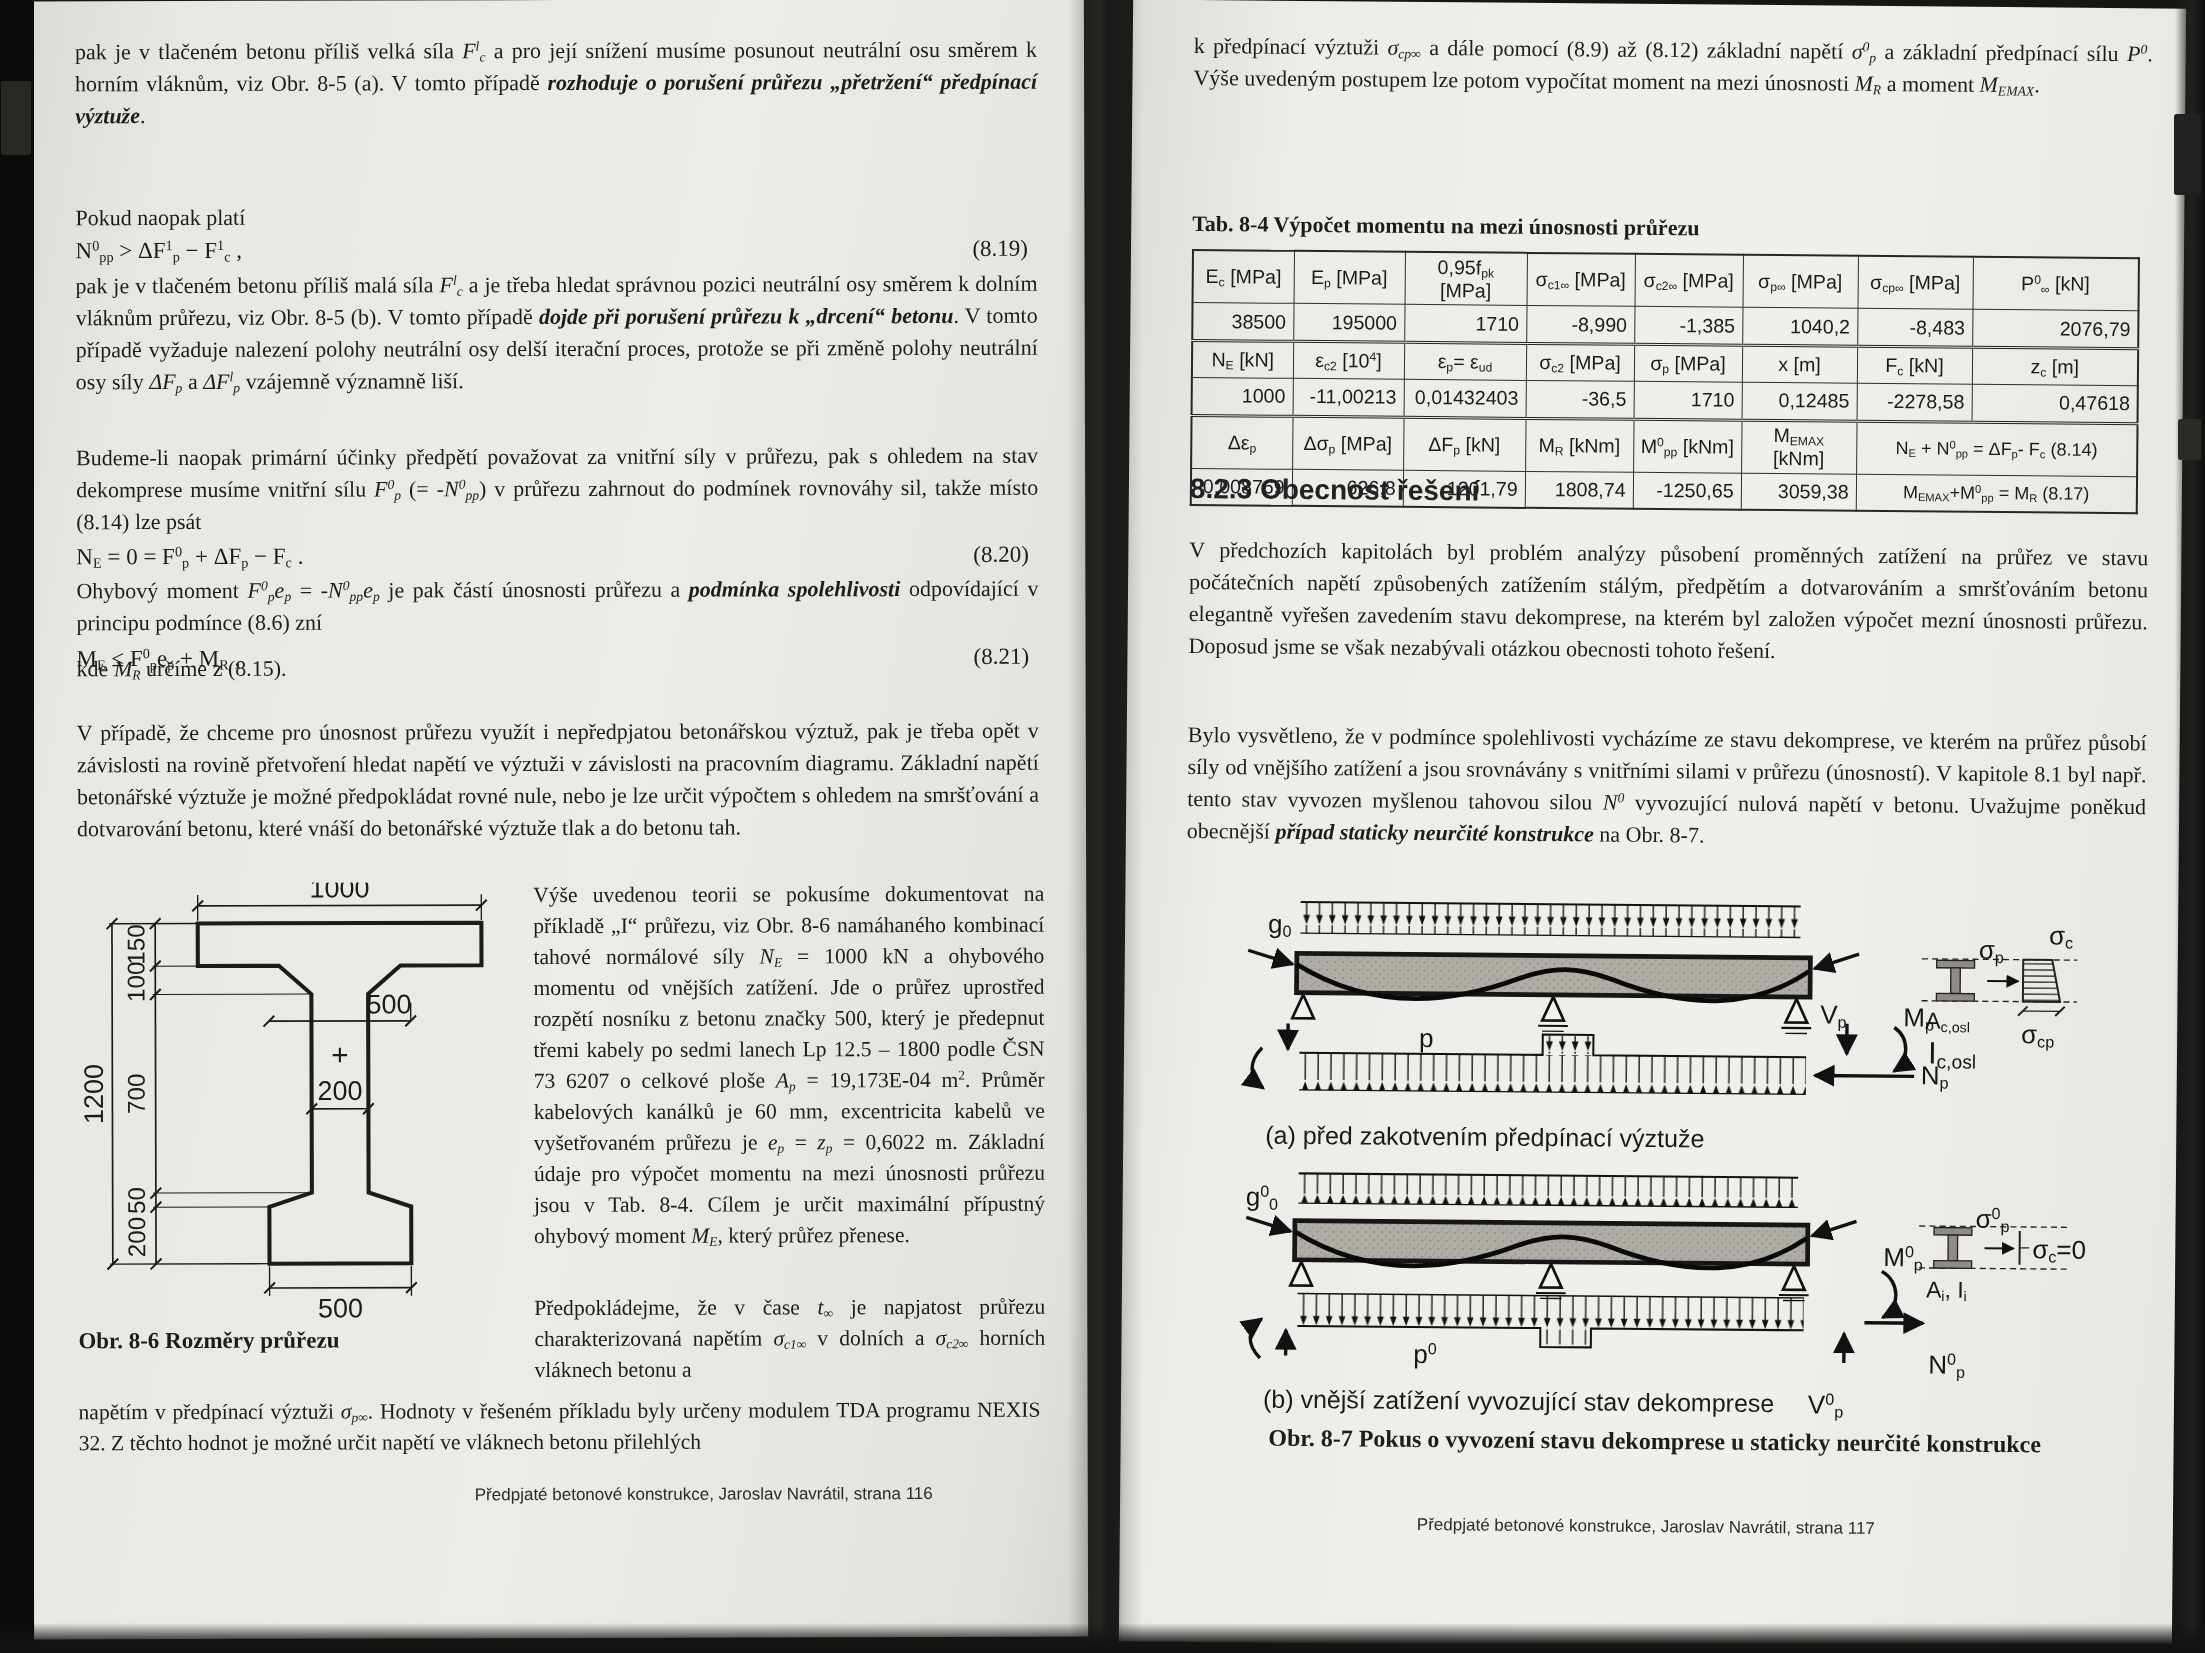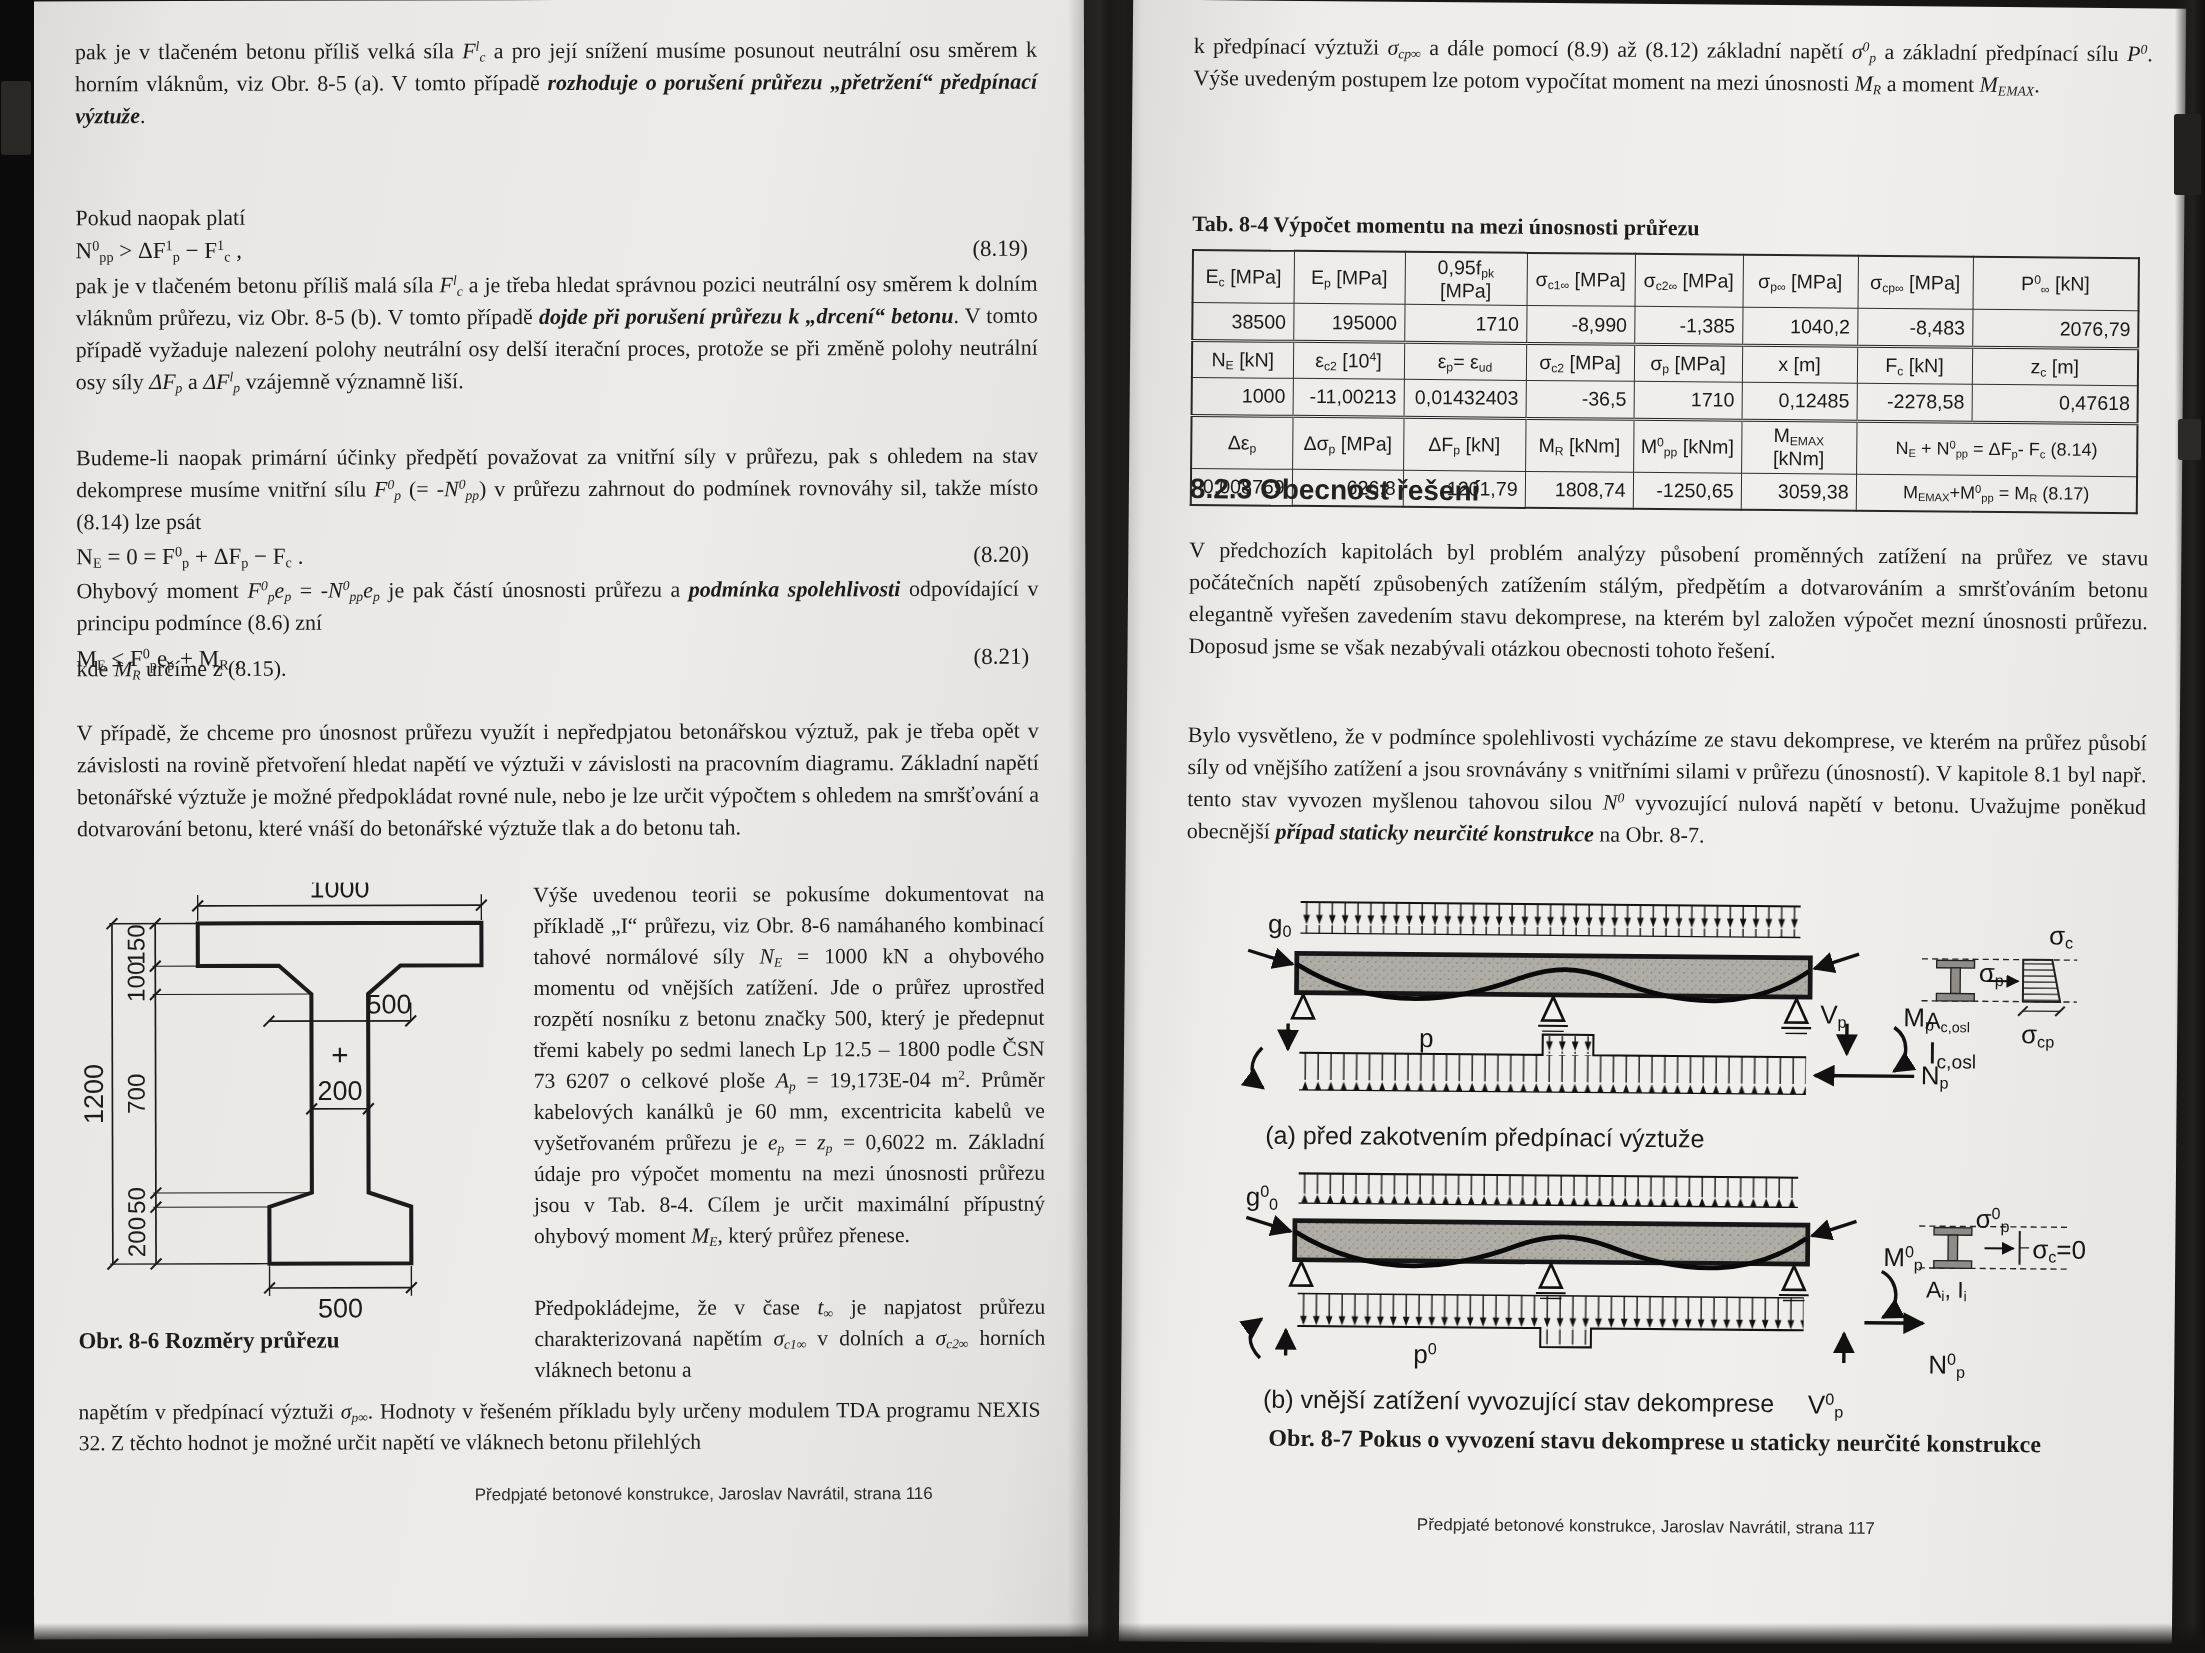--- a/index.html
+++ b/index.html
@@ -314,21 +314,21 @@
           <line x1="1213" y1="171" x2="1227" y2="157" stroke="#222" stroke-width="3"></line>
         </g>
       </svg>
       <span class="fig-label" style="left:32px;top:15px;">g<sub>0</sub></span>
       <span class="fig-label" style="left:184px;top:128px;">p</span>
       <span class="fig-label" style="left:585px;top:101px;">V<sub>p</sub></span>
       <span class="fig-label" style="left:668px;top:103px;">M<sub>p</sub></span>
       <span class="fig-label" style="left:686px;top:161px;">N<sub>p</sub></span>
       <span class="fig-label" style="left:690px;top:108px;font-size:23px;">A<sub>c,osl</sub></span>
       <span class="fig-label" style="left:693px;top:136px;font-size:31px;">I<sub>c,osl</sub></span>
-      <span class="fig-label" style="left:743px;top:35px;margin-top:23px;">σ<sub>p</sub></span>
+      <span class="fig-label" style="left:743px;top:35px;">σ<sub>p</sub></span>
       <span class="fig-label" style="left:813px;top:20px;">σ<sub>c</sub></span>
       <span class="fig-label" style="left:786px;top:119px;">σ<sub>cp</sub></span>
     </div>
 
     <div class="fig-caption" style="left:142px;top:1120px;">(a) před zakotvením předpínací výztuže</div>
 
     <div class="fig" style="left:111px;top:1163px;width:845px;height:216px;">
       <svg width="845" height="216" viewBox="0 0 1250 320">
         <defs>
           <marker id="bArr" viewBox="0 0 10 10" refX="9" refY="5" markerWidth="6.5" markerHeight="6.5" orient="auto">

